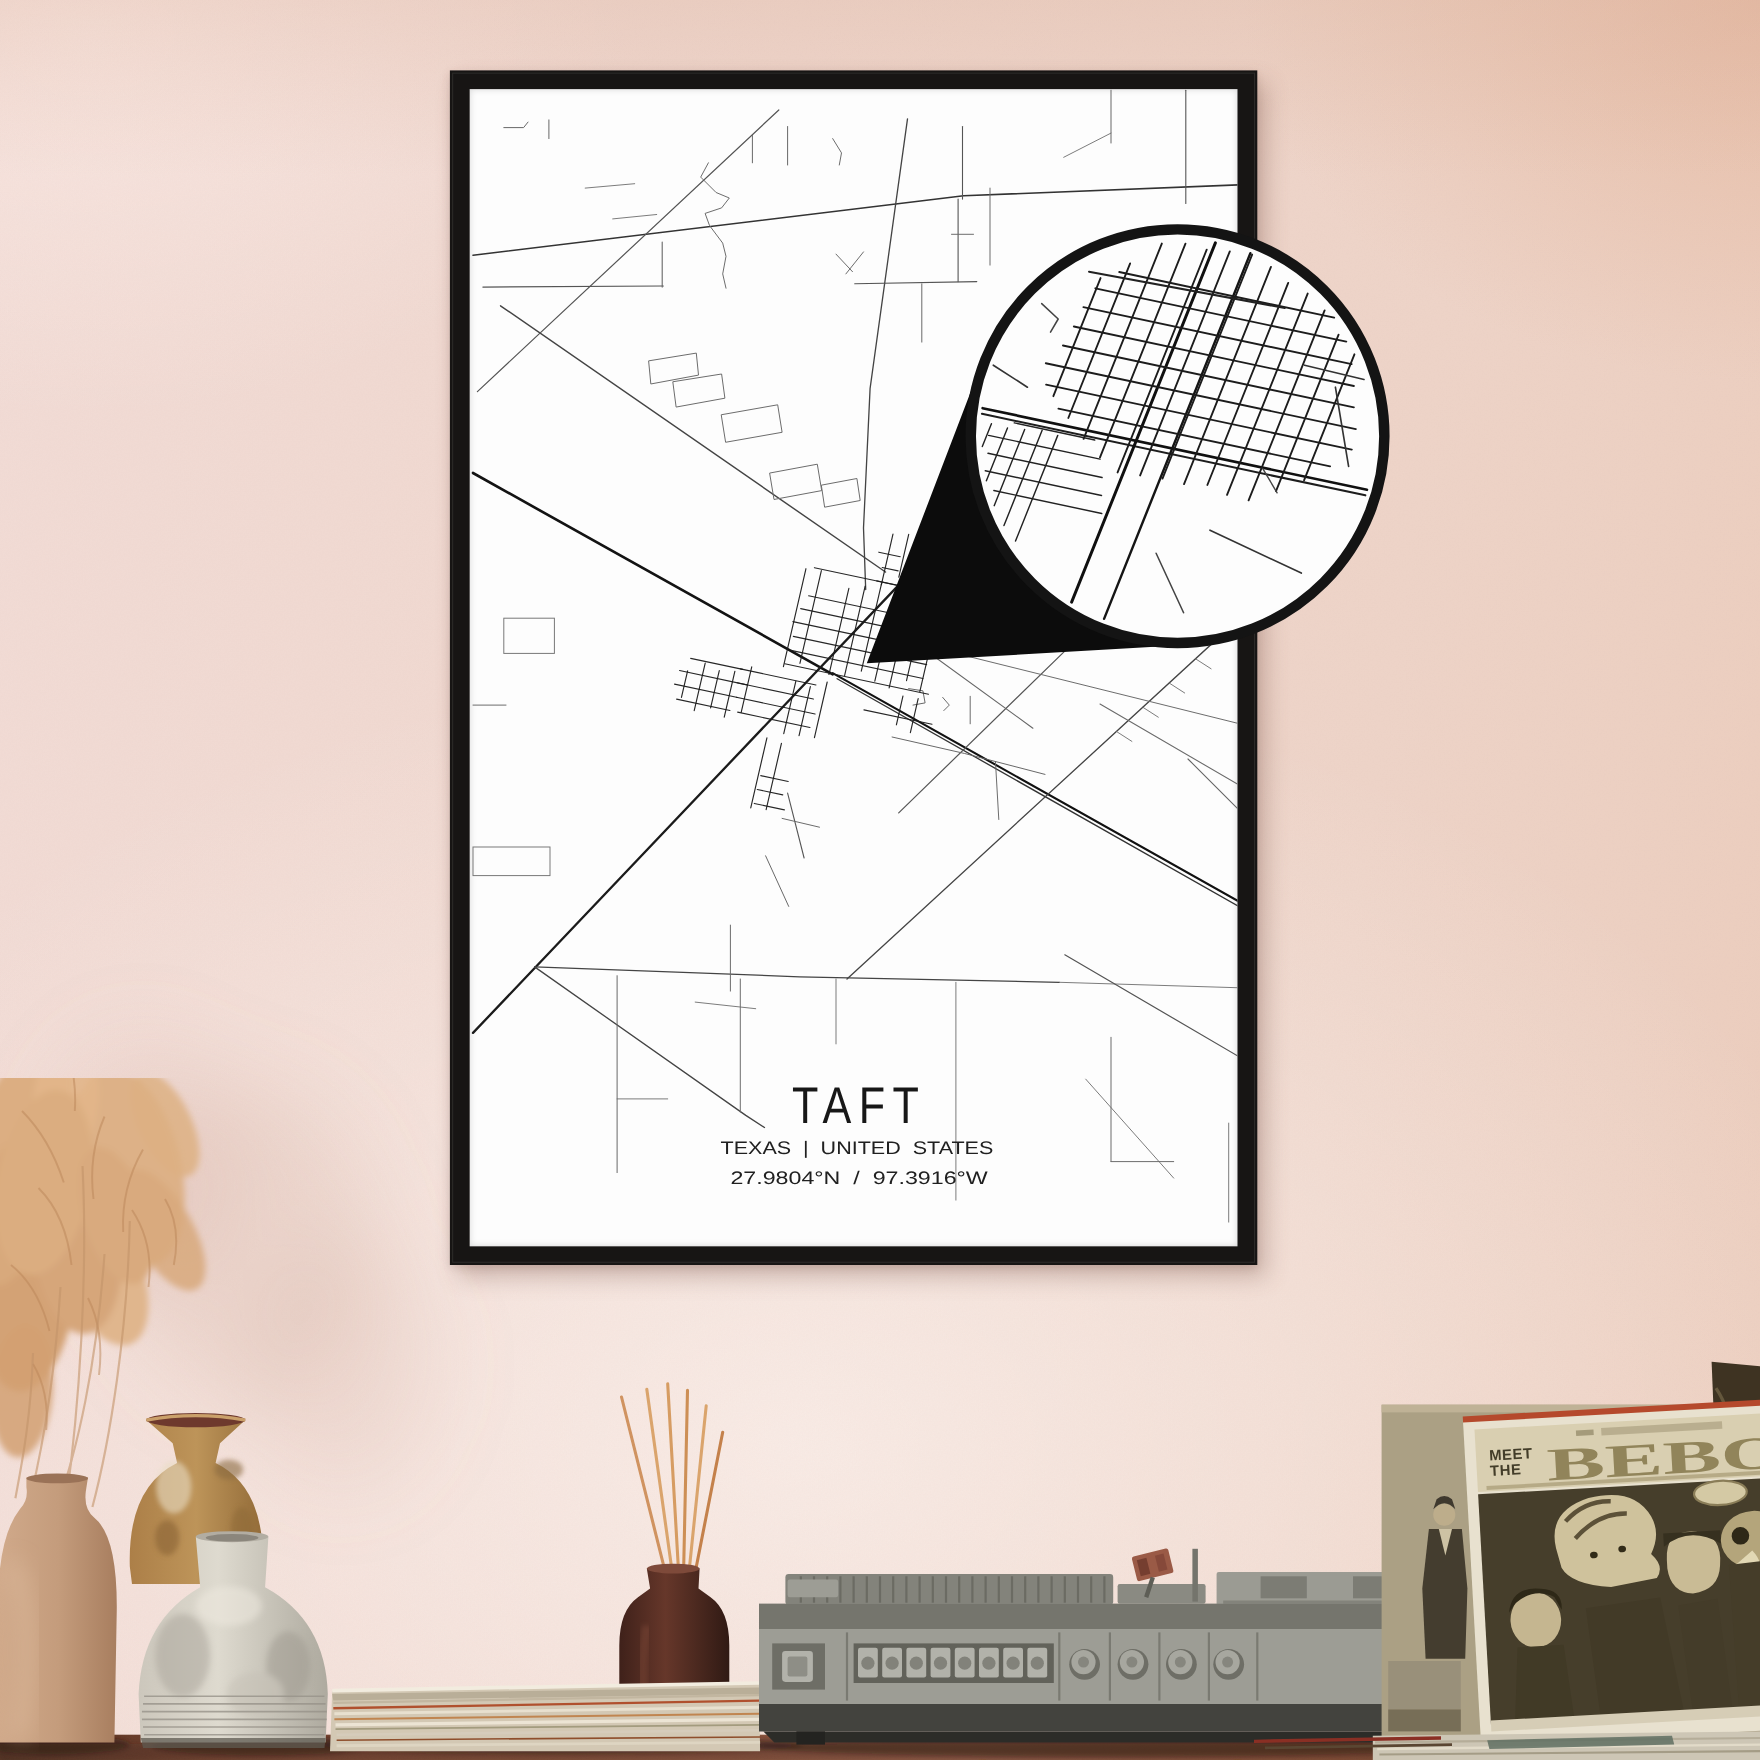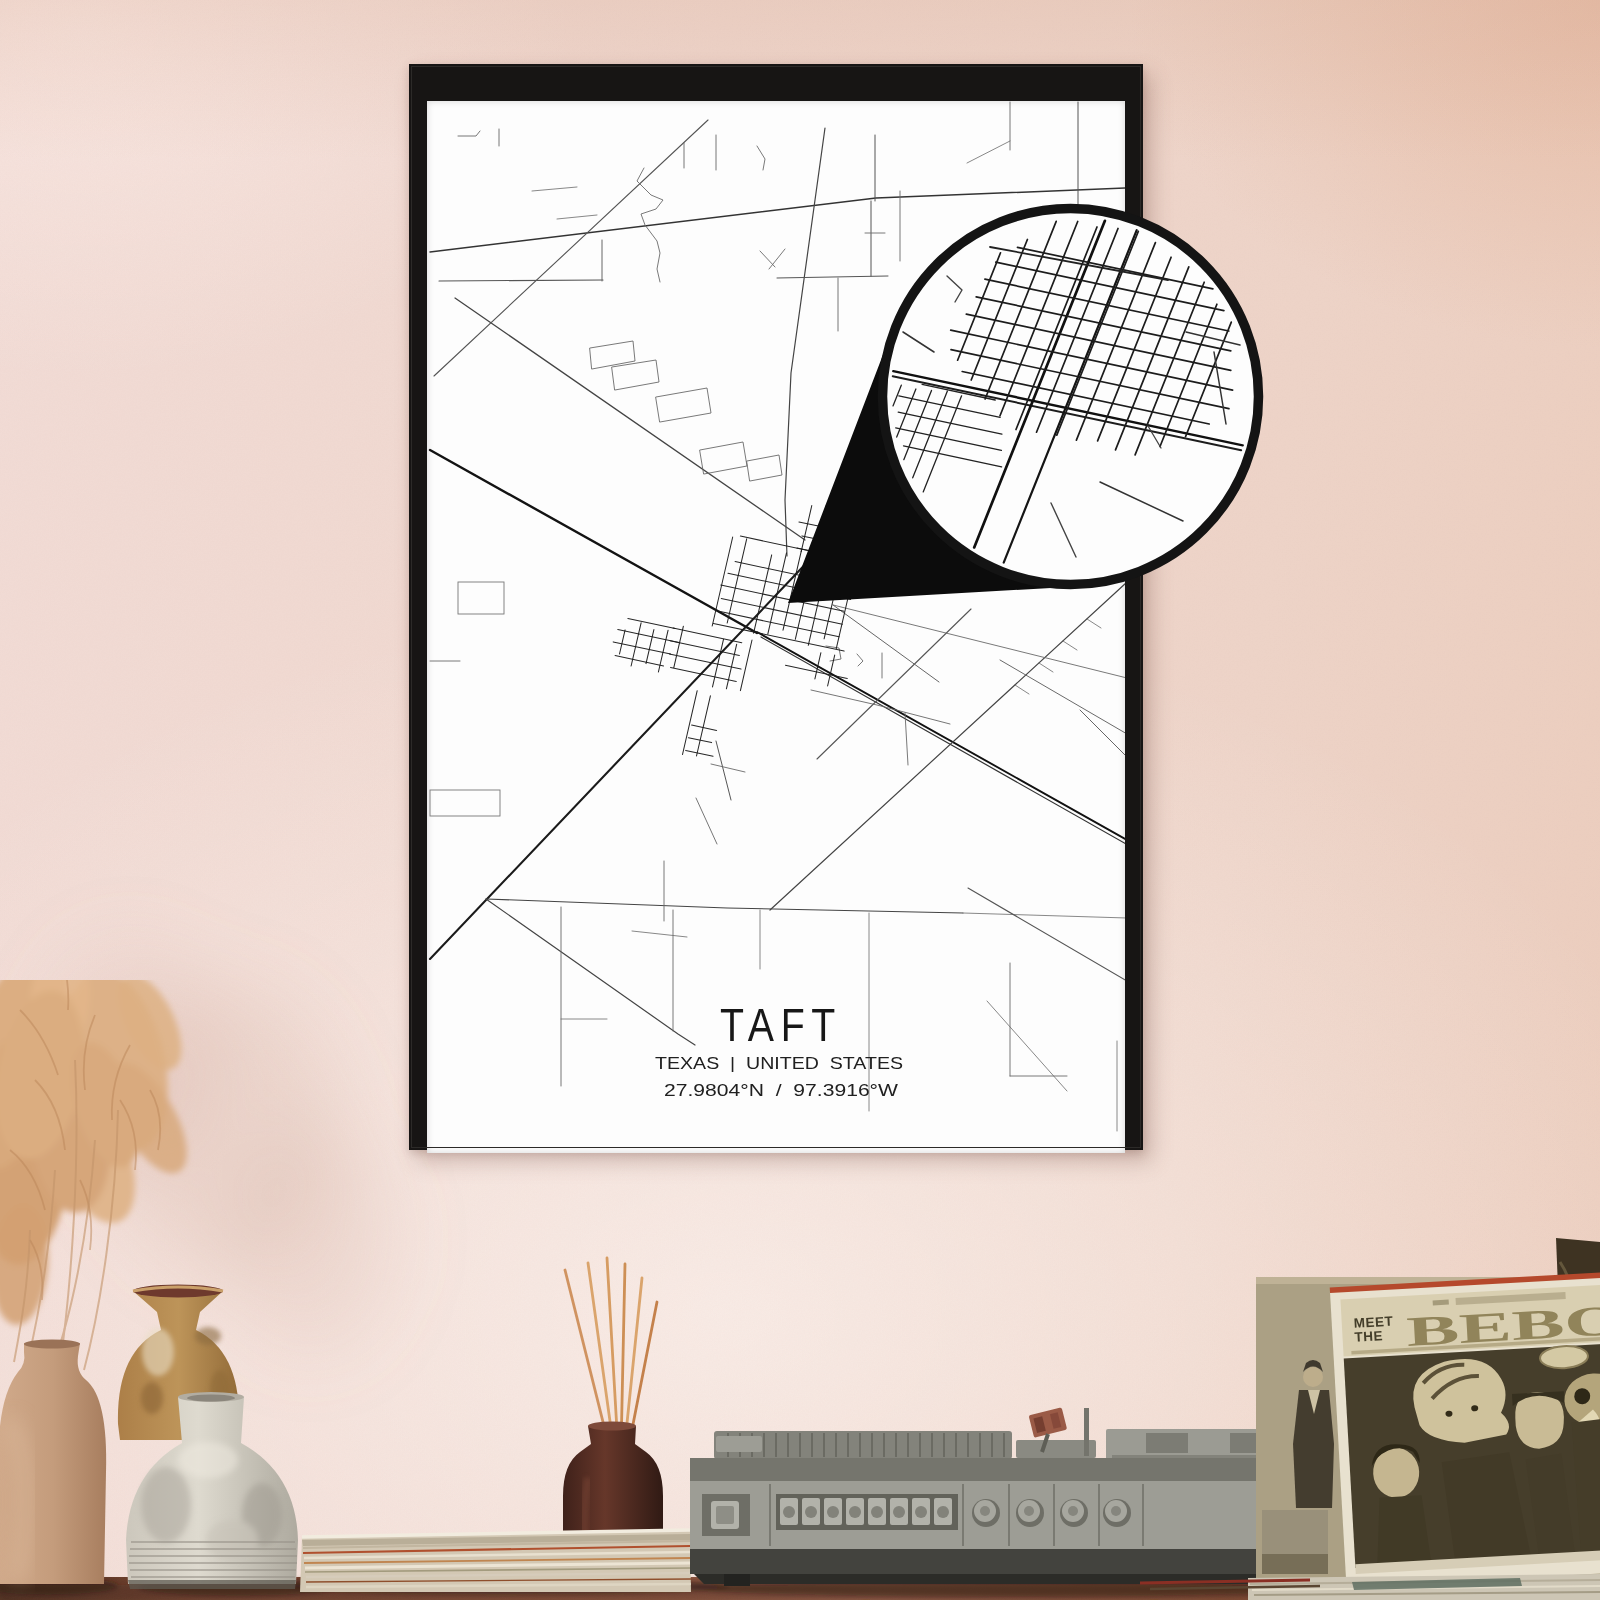--- a/index.html
+++ b/index.html
@@ -10,21 +10,21 @@
  radial-gradient(800px 560px at 5% 2%, rgba(255,240,235,.5), rgba(255,240,235,0) 62%),
  radial-gradient(760px 560px at 100% 0%, rgba(224,168,136,.45), rgba(224,168,136,0) 62%),
  radial-gradient(170% 145% at 48% 45%, rgba(0,0,0,0) 60%, rgba(153,90,76,.13) 100%),
  linear-gradient(98deg,#f2dcd6 0%,#f0d8cf 40%,#eed4c8 74%,#eccdbd 100%);}
 .table{position:absolute;left:0;top:1577px;width:1600px;height:23px;
 background:linear-gradient(90deg,#53301f 0%,#71402c 12%,#824c35 32%,#8f5741 55%,#81492f 80%,#6b3d2a 100%);}
 .frame{position:absolute;left:409px;top:64px;width:734px;height:1086px;background:#171514;
 box-shadow:8px 11px 20px rgba(110,68,58,.30), 0 3px 8px rgba(110,68,58,.2);}
 .frame::after{content:"";position:absolute;inset:2px;border:1px solid #2c2a28;pointer-events:none;}
 .poster{position:absolute;left:18px;top:17px;width:698px;height:1052px;background:#fdfdfd;
-box-shadow:inset 0 0 7px rgba(0,0,0,.16);margin-top:20px;}
+box-shadow:inset 0 0 7px rgba(0,0,0,.16);}
 </style></head><body>
 <div id="scene">
 <div class="wall"></div>
 <div class="table"></div>
 <svg style="position:absolute;left:0;top:0" width="1600" height="1600">
 <filter id="grain">
         <feTurbulence type="fractalNoise" baseFrequency="0.75" numOctaves="2" stitchTiles="stitch"></feTurbulence>
 <feColorMatrix type="matrix" values="0 0 0 0 0.52  0 0 0 0 0.36  0 0 0 0 0.32  0 0 0 0.055 0"></feColorMatrix>
       </filter>
 <rect width="1600" height="1600" filter="url(#grain)"></rect>

